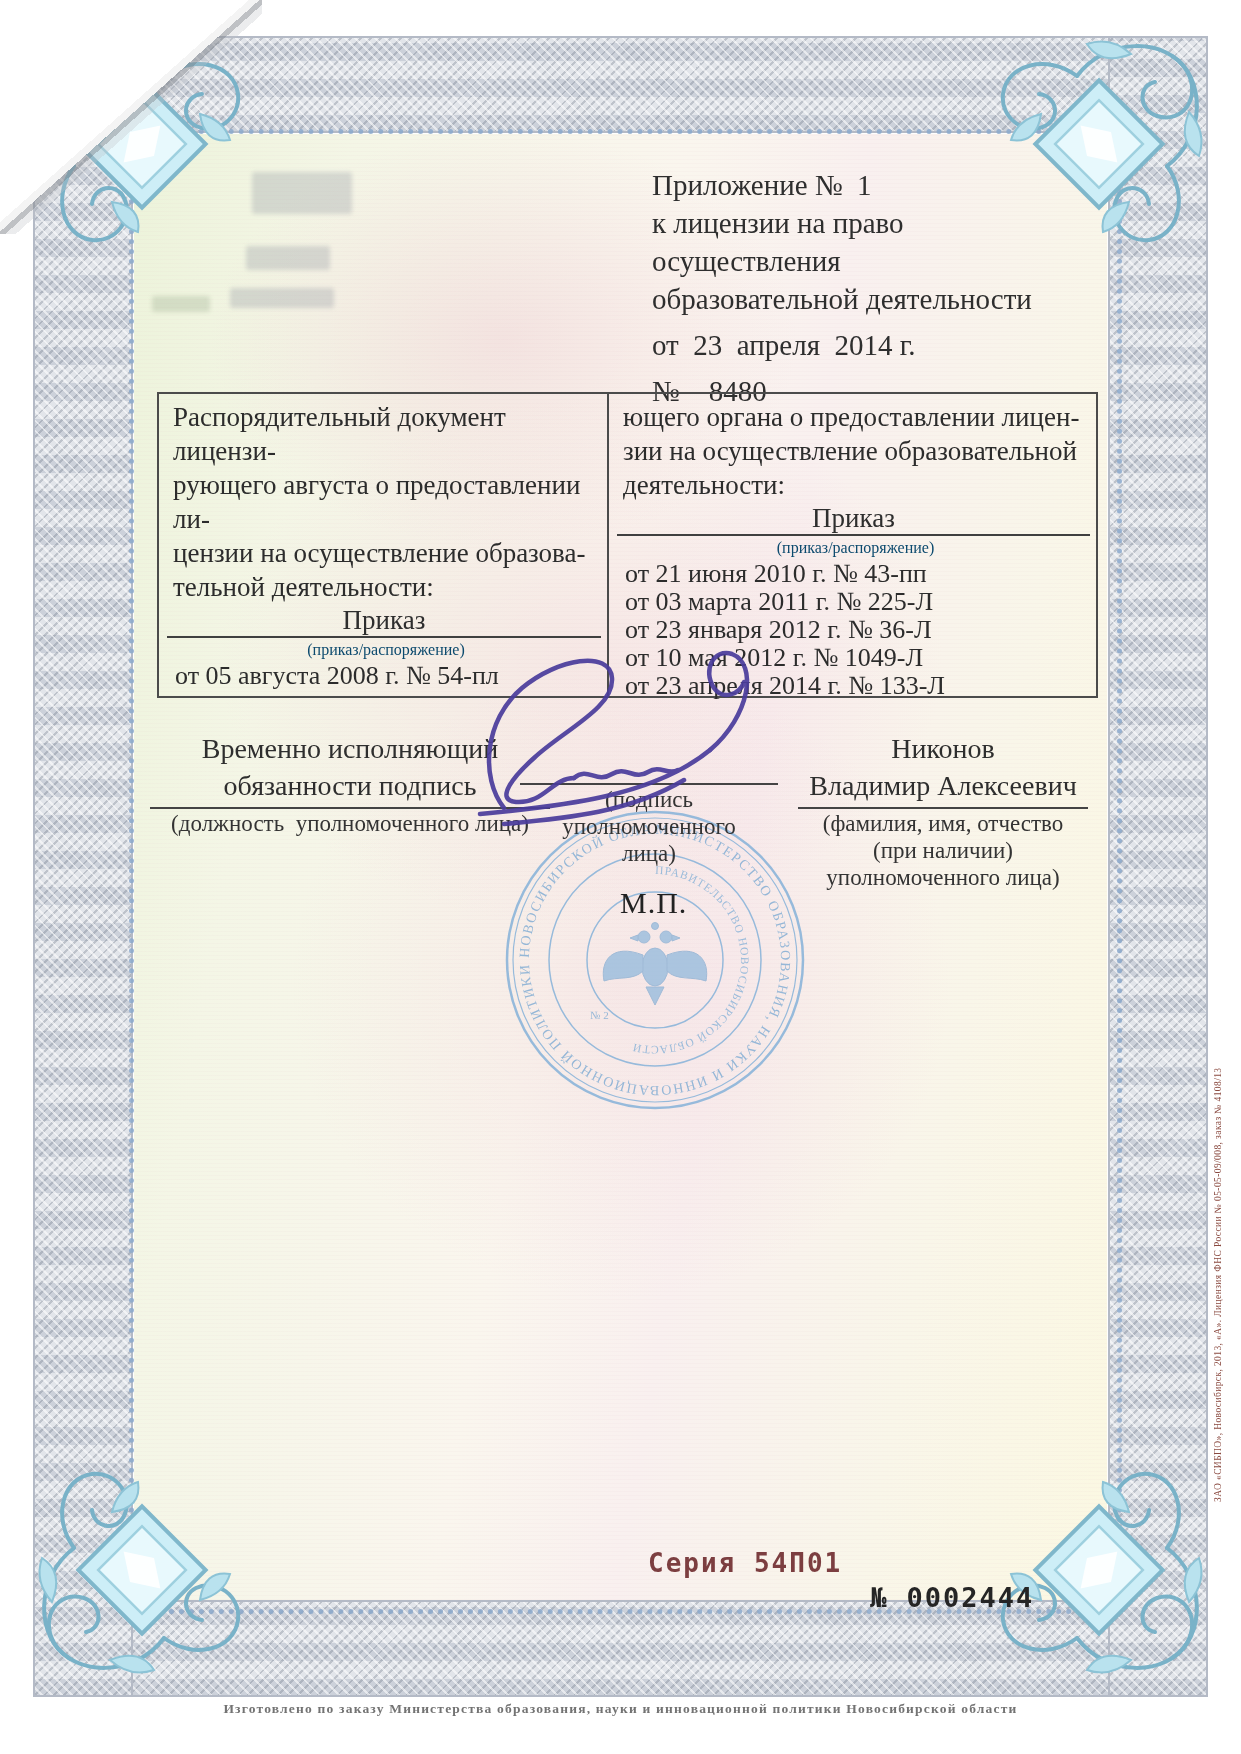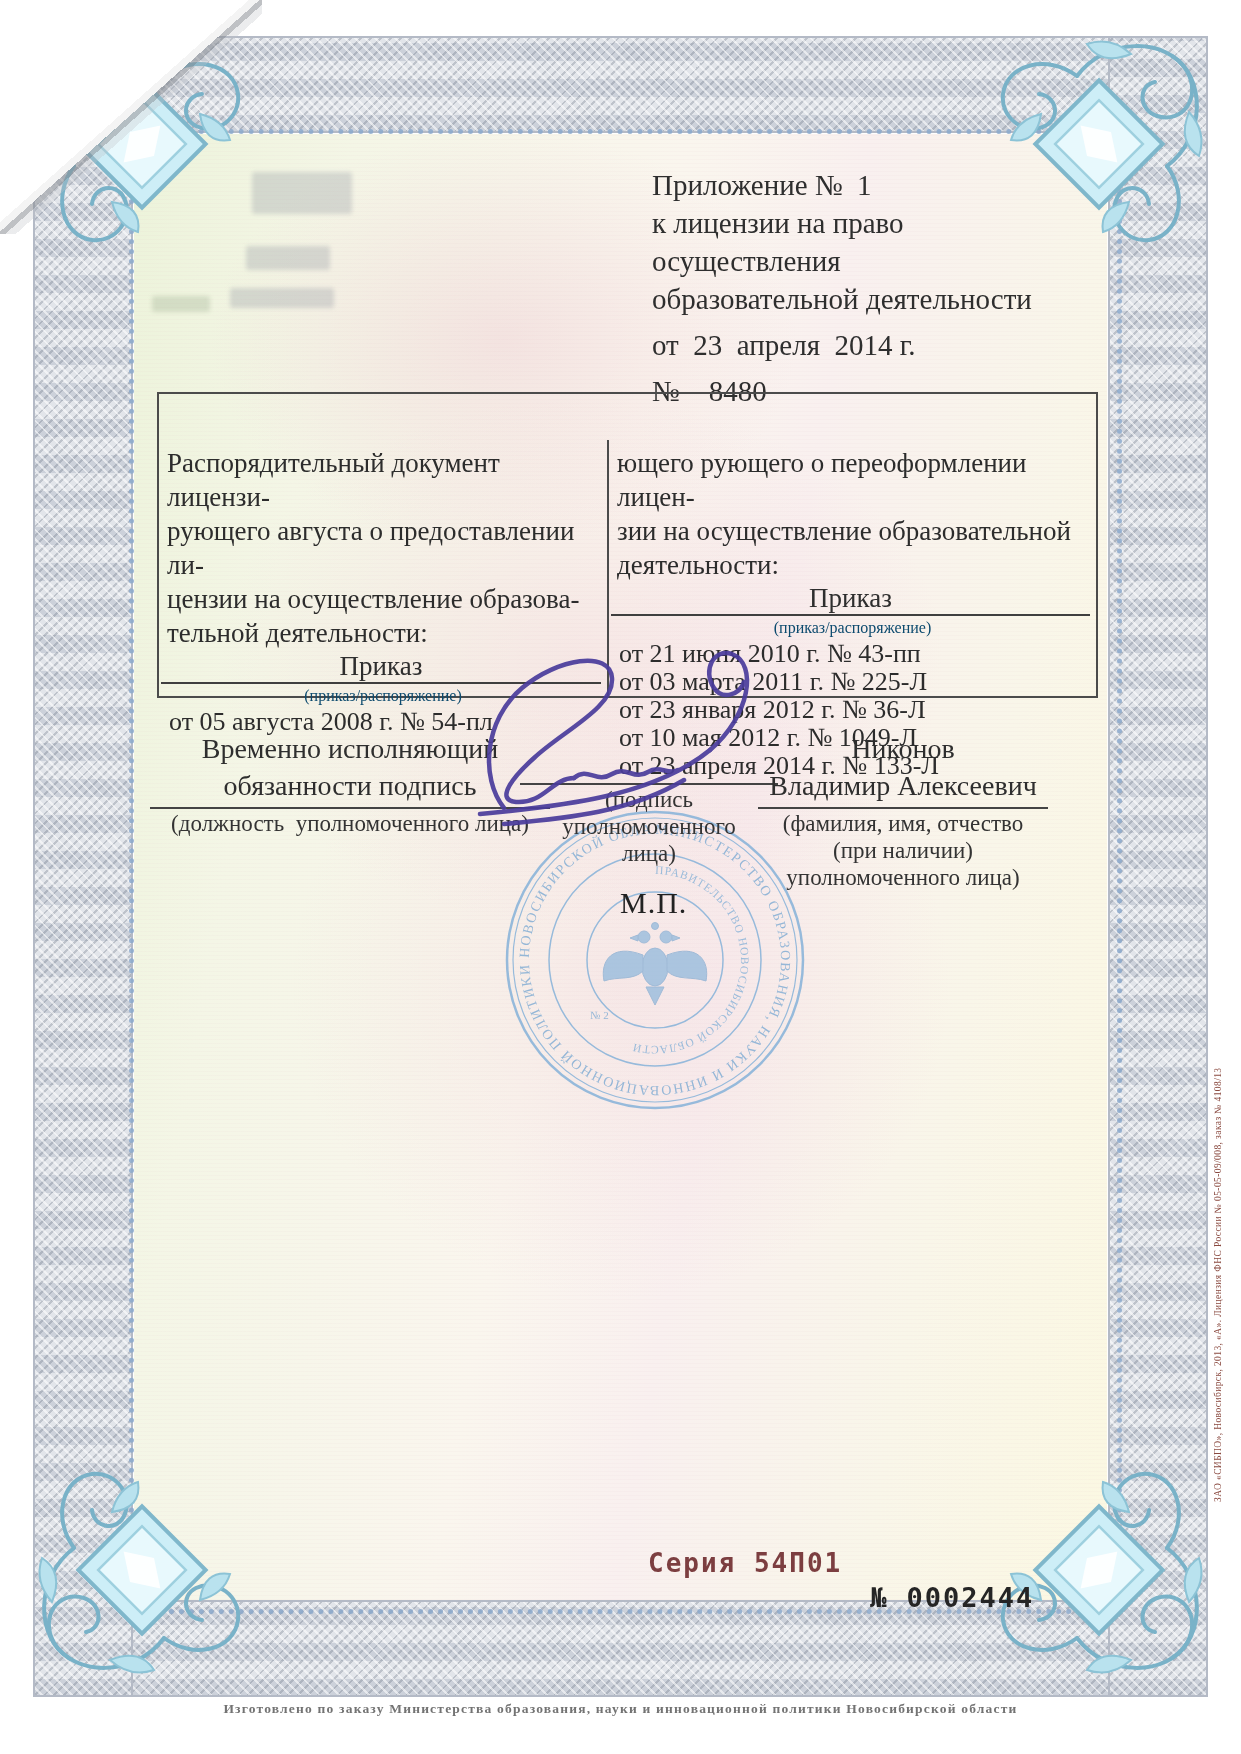--- a/index.html
+++ b/index.html
@@ -53,37 +53,37 @@
   
   .appendix { position:absolute; left:652px; top:166px; width:440px; z-index:5; font-size:29px; }
   .appendix .ln { line-height:38px; }
   .appendix .dt { margin-top:8px; line-height:38px; }
 
   
   .orders-table {
     position:absolute; left:157px; top:392px; width:941px; height:306px; z-index:5;
     display:flex; border:2px solid #4b4b4b; box-sizing:border-box;
   }
-  .cell { box-sizing:border-box; padding:6px 8px 0 8px;margin-top:46px; }
+  .cell { box-sizing:border-box; padding:6px 8px 0 14px; }
   .cell-left  { width:450px; border-right:2px solid #4b4b4b; }
   .cell-right { flex:1; }
   .cell .hd { font-size:27px; line-height:34px; color:#2c2c2c; }
   .order-word { text-align:center; font-size:27px; line-height:30px; margin-top:1px;
                 border-bottom:2px solid #3f3f3f; padding-bottom:1px; margin-left:-6px; margin-right:-2px; }
   .order-caption { text-align:center; font-size:16px; line-height:24px; color:#0c4a6e; }
   .order-line { font-size:26px; line-height:28px; padding-left:2px; color:#2c2c2c; }
 
   
   .sig-col { position:absolute; z-index:5; text-align:center; }
   .sig-value { font-size:28px; line-height:37px; border-bottom:2px solid #444; padding-bottom:3px; }
   .sig-value.empty { height:50px; }
   .sig-caption { font-size:23px; line-height:27px; margin-top:1px; color:#333; }
   .sig-pos  { left:150px; top:730px; width:400px; }
   .sig-sign { left:520px; top:730px; width:258px; }
-  .sig-name { left:758px; top:730px; width:290px; }
+  .sig-name { left:798px; top:730px; width:290px; }
 
   .mp { position:absolute; left:620px; top:886px; z-index:7; font-size:30px; letter-spacing:1px; color:#222; }
 
   .signature-svg { position:absolute; left:452px; top:628px; width:316px; height:202px; z-index:6; }
   .stamp { position:absolute; left:470px; top:775px; width:370px; height:370px; z-index:4; opacity:.85; }
 
   
   .serial-series {
     position:absolute; left:648px; top:1548px; z-index:5;
     font-family:"DejaVu Sans Mono", monospace; font-weight:bold;
@@ -173,21 +173,21 @@
     <div class="cell cell-left">
       <div class="hd t">Распорядительный документ лицензи-</div>
       <div class="hd t">рующего августа о предоставлении ли-</div>
       <div class="hd t">цензии на осуществление образова-</div>
       <div class="hd t">тельной деятельности:</div>
       <div class="order-word t">Приказ</div>
       <div class="order-caption t">(приказ/распоряжение)</div>
       <div class="order-line t">от 05 августа 2008 г. № 54-пл</div>
     </div>
     <div class="cell cell-right">
-      <div class="hd t">ющего рующего о переоформлении лицен-</div>
+      <div class="hd t">ющего органа о предоставлении лицен-</div>
       <div class="hd t">зии на осуществление образовательной</div>
       <div class="hd t">деятельности:</div>
       <div class="order-word t">Приказ</div>
       <div class="order-caption t">(приказ/распоряжение)</div>
       <div class="order-line t">от 21 июня 2010 г. № 43-пп</div>
       <div class="order-line t">от 03 марта 2011 г. № 225-Л</div>
       <div class="order-line t">от 23 января 2012 г. № 36-Л</div>
       <div class="order-line t">от 10 мая 2012 г. № 1049-Л</div>
       <div class="order-line t">от 23 апреля 2014 г. № 133-Л</div>
     </div>

